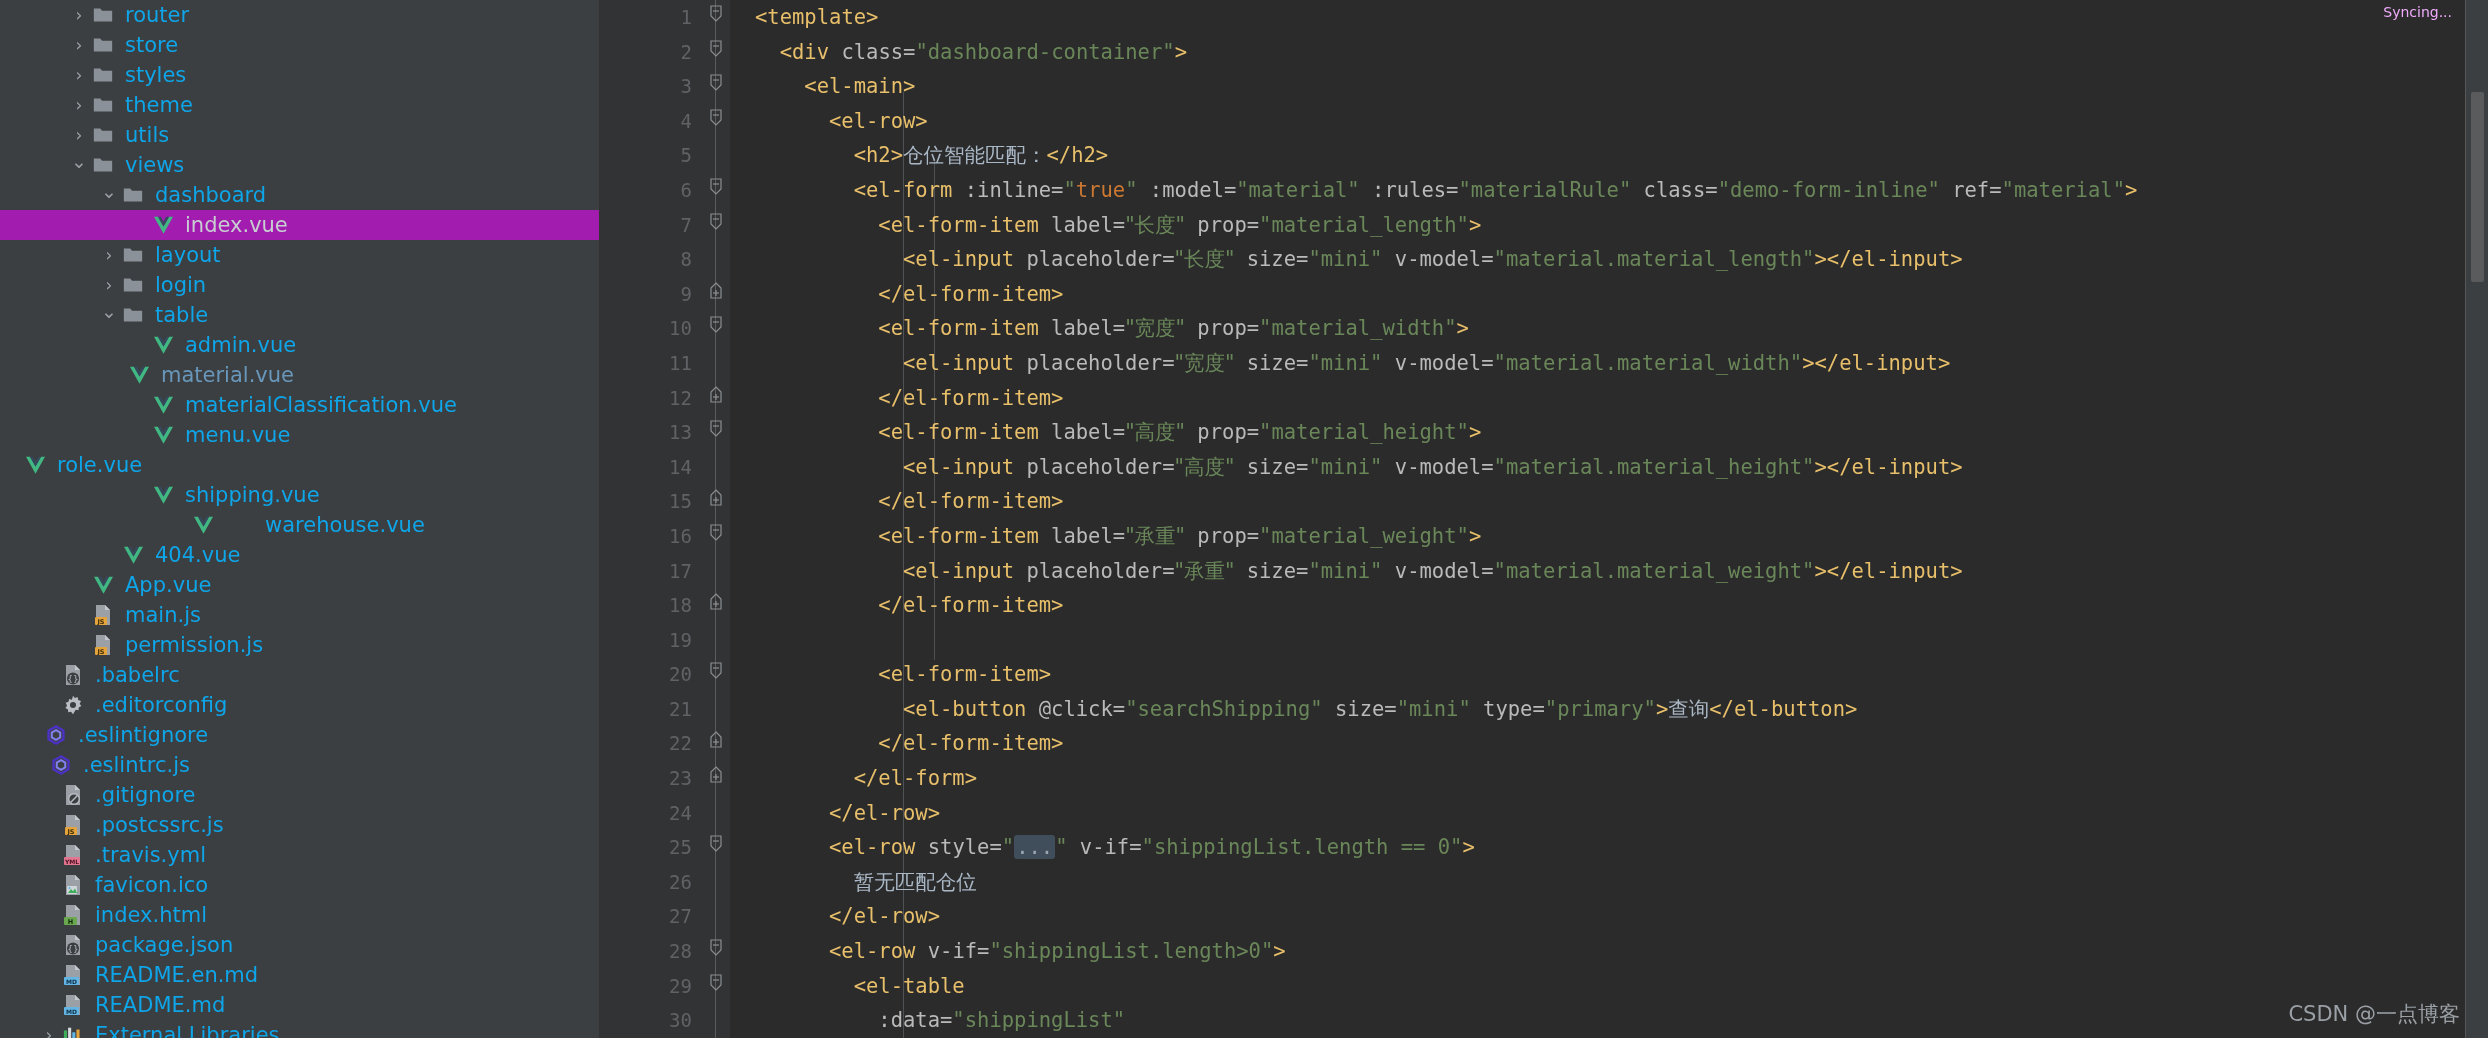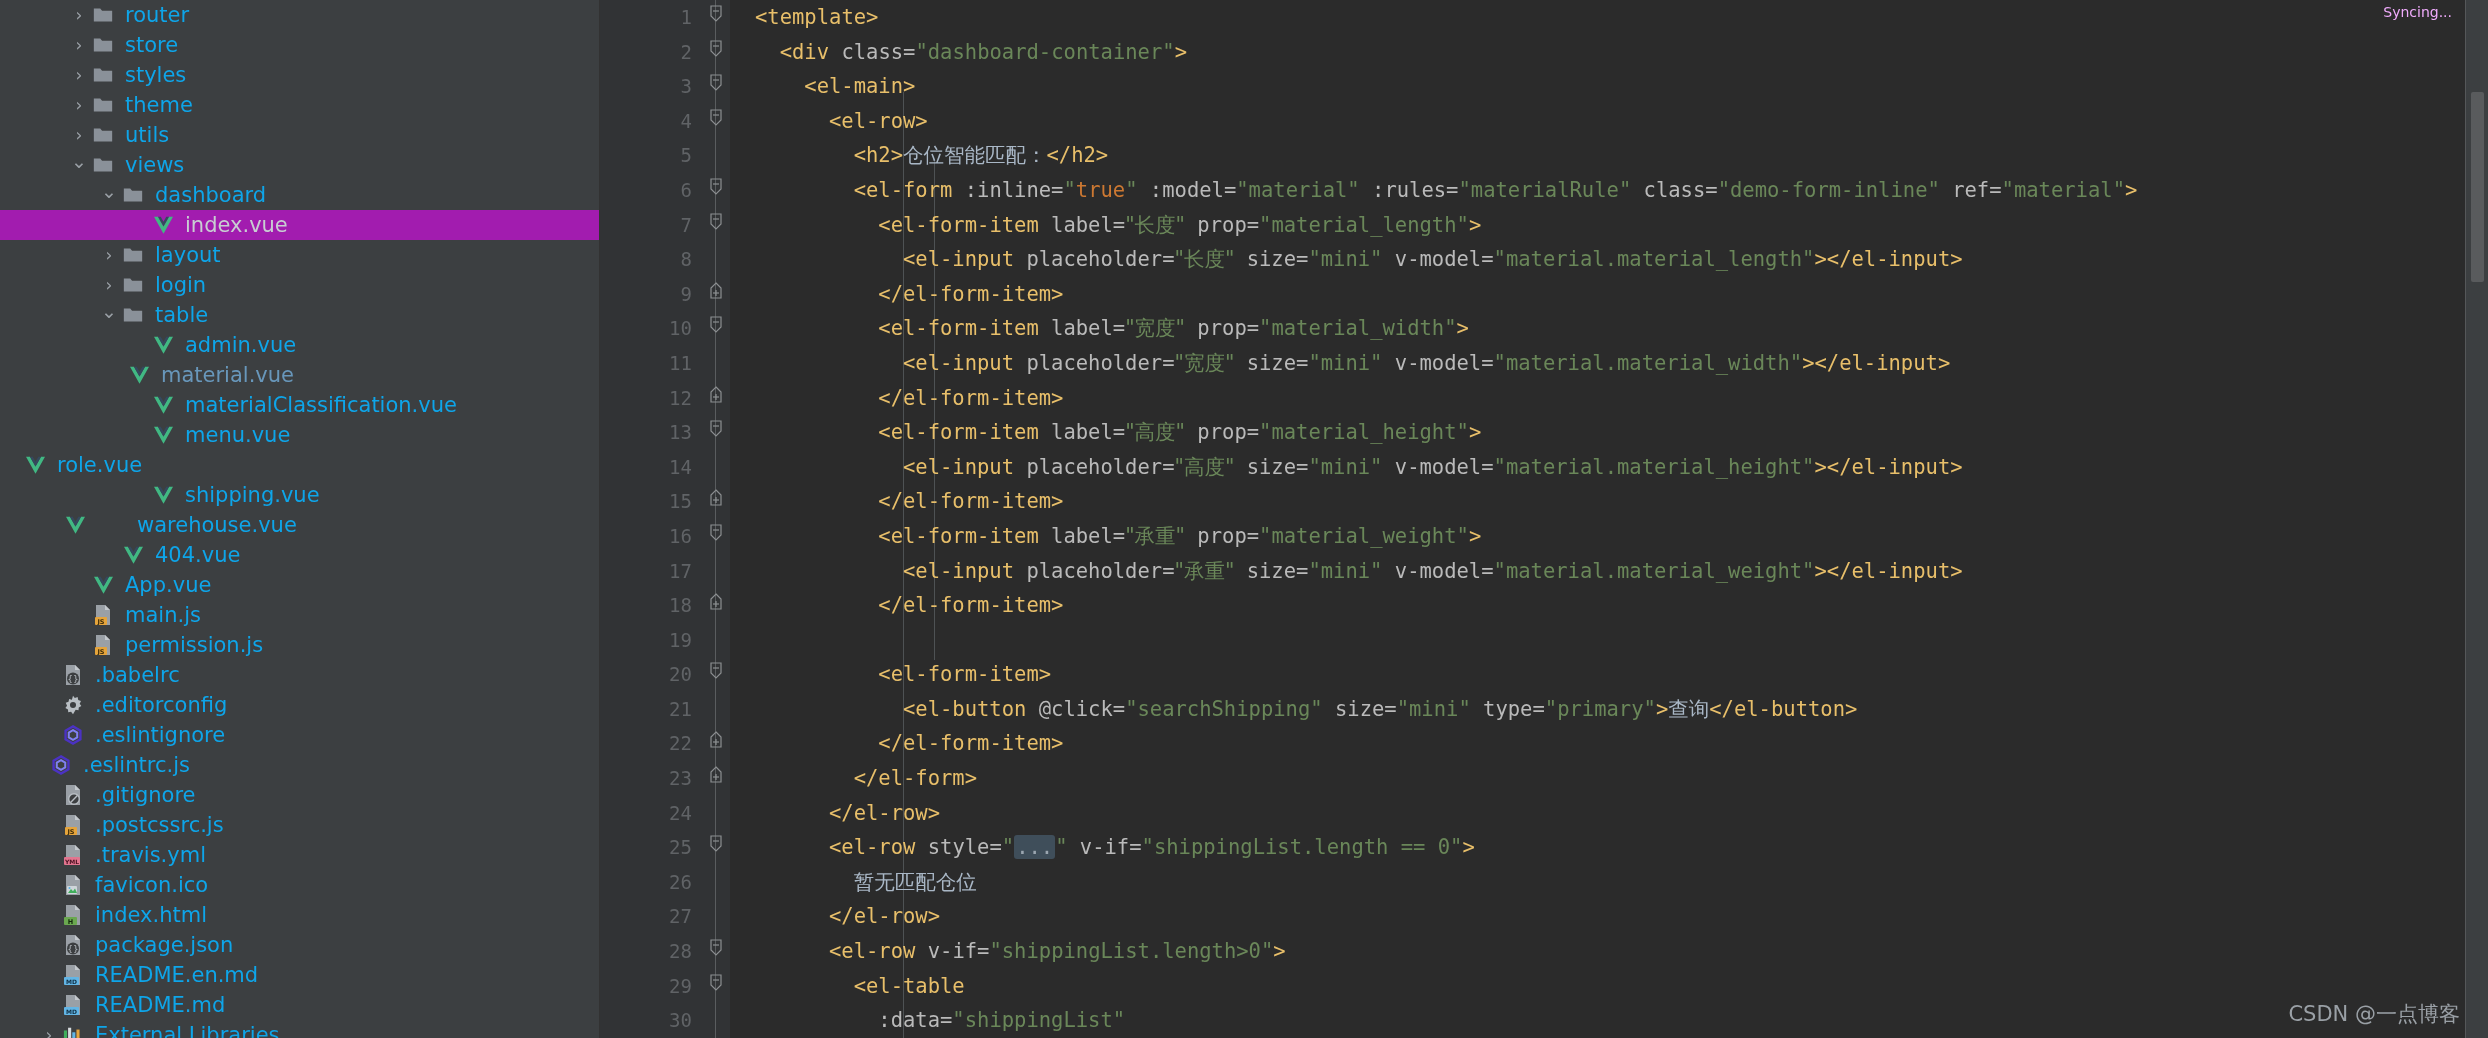--- a/index.html
+++ b/index.html
@@ -273,21 +273,21 @@
         <div class="tree-row" style="padding-left: 128px;">
           <span class="chev blank">&nbsp;</span>
           <span class="ficon">
             <svg width="21" height="19" viewBox="0 0 24 22">
               <path d="M1 1h4.6L12 12.2 18.4 1H23L12 20.5z" fill="#41b883"></path>
               <path d="M5.6 1h3.2L12 6.6 15.2 1h3.2L12 12.2z" fill="#35495e"></path>
             </svg>
           </span>
           <span class="tree-label">shipping.vue</span>
         </div>
-        <div class="tree-row" style=" gap: 40px;">
+        <div class="tree-row" style="padding-left: 128px; gap: 40px;">
           <span class="chev blank">&nbsp;</span>
           <span class="ficon">
             <svg width="21" height="19" viewBox="0 0 24 22">
               <path d="M1 1h4.6L12 12.2 18.4 1H23L12 20.5z" fill="#41b883"></path>
               <path d="M5.6 1h3.2L12 6.6 15.2 1h3.2L12 12.2z" fill="#35495e"></path>
             </svg>
           </span>
           <span class="tree-label">warehouse.vue</span>
         </div>
         <div class="tree-row" style="padding-left: 98px;">
@@ -349,21 +349,21 @@
         <div class="tree-row" style="padding-left: 38px;">
           <span class="chev blank">&nbsp;</span>
           <span class="ficon">
             <svg width="22" height="22" viewBox="0 0 24 24">
               <path d="M12 2l2 2.4 3-1 .7 3.1 3 1.1-1.4 2.9 1.8 2.6-2.8 1.5-.3 3.2-3.1-.6L12 22l-2.1-2.6-3.1.6-.3-3.2-2.8-1.5 1.8-2.6L4.1 9.6l3-1.1L7.8 5.4l3 1z" fill="#b8bec3"></path>
               <circle cx="12" cy="12" r="3.3" fill="#3c3f41"></circle>
             </svg>
           </span>
           <span class="tree-label">.editorconfig</span>
         </div>
-        <div class="tree-row" style="padding-left: 38px;">
+        <div class="tree-row" style="padding-left: 21px;">
           <span class="chev blank">&nbsp;</span>
           <span class="ficon">
             <svg width="22" height="22" viewBox="0 0 24 24">
               <path d="M12 2.6l8.1 4.7v9.4L12 21.4 3.9 16.7V7.3z" fill="none" stroke="#4b32c3" stroke-width="2.6"></path>
               <path d="M12 6.6l4.6 2.7v5.4L12 17.4l-4.6-2.7V9.3z" fill="none" stroke="#8080f2" stroke-width="2.2"></path>
             </svg>
           </span>
           <span class="tree-label">.eslintignore</span>
         </div>
         <div class="tree-row" style="padding-left: 26px;">

